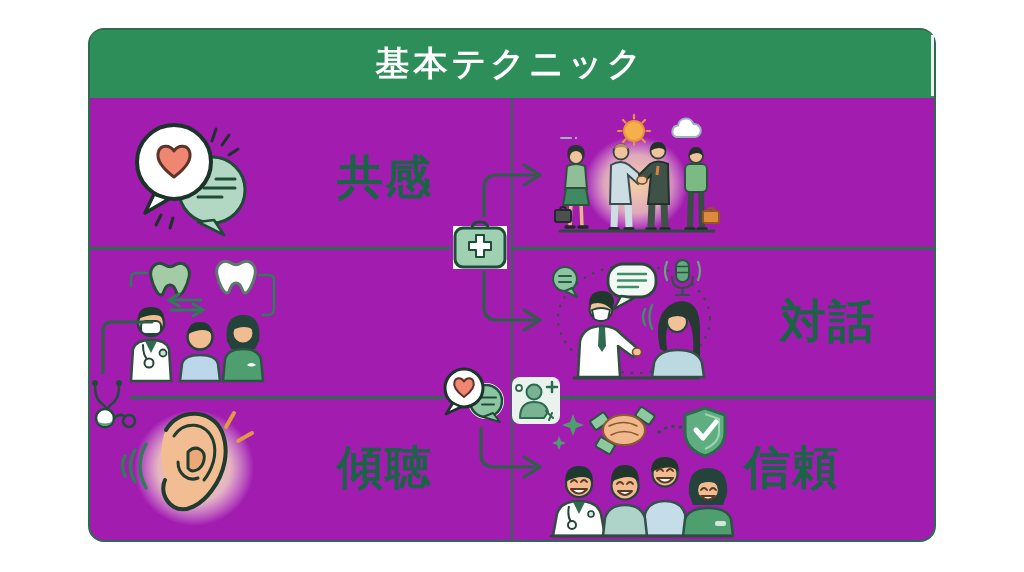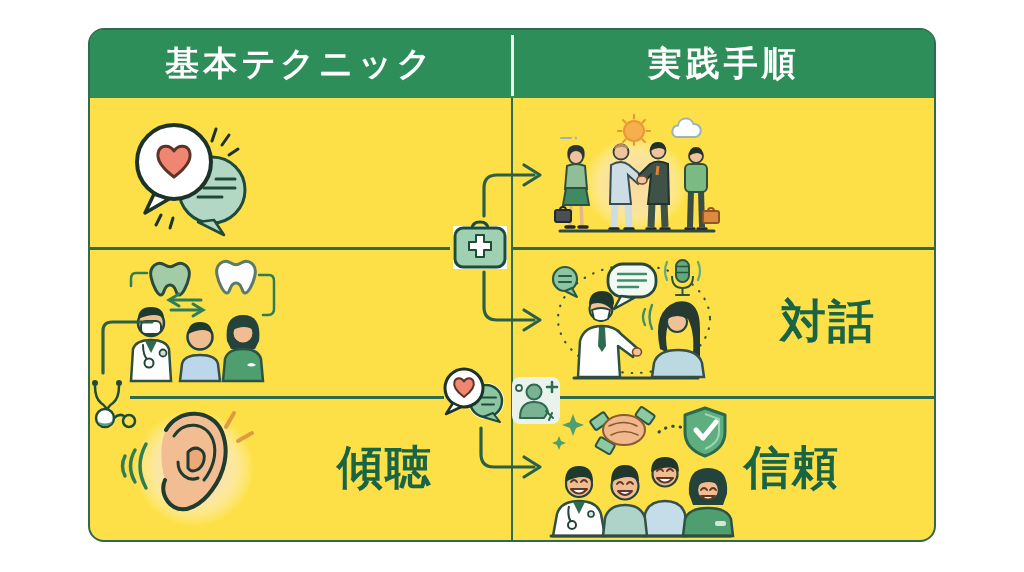--- a/index.html
+++ b/index.html
@@ -2,21 +2,21 @@
 <html><head>
 <meta charset="utf-8">
 <style>
   html,body{margin:0;padding:0;background:#ffffff;}
   .canvas{
     position:relative;width:1024px;height:572px;background:#ffffff;overflow:hidden;
     font-family:"Liberation Sans",sans-serif;
   }
   .frame{
     position:absolute;left:88px;top:28px;width:848px;height:514px;
-    border:2.5px solid #2d6a4f;border-radius:16px;background:#fde047;box-sizing:border-box;
+    border:2.5px solid #2d6a4f;border-radius:16px;background:#a21caf;box-sizing:border-box;
   }
   .header{
     position:absolute;left:0;top:0;right:0;height:68px;background:#2e8e59;
     border-radius:12px 12px 0 0;display:flex;align-items:center;
   }
   .header-cell{
     flex:1;text-align:center;color:#ffffff;font-size:34px;font-weight:800;letter-spacing:4px;
   }
   .header-divider{width:3px;align-self:stretch;margin:5px 0 2px 0;background:rgba(255,255,255,.9);}
   .vline{position:absolute;top:68px;bottom:0;left:calc(50% - 1.25px);width:2.5px;background:#2d6a4f;}
@@ -34,21 +34,20 @@
 </style>
 </head>
 <body>
 
 <div class="canvas">
 
   <div class="frame">
     <div class="header">
       <div class="header-cell">基本テクニック</div>
       <div class="header-divider"></div>
-      <div class="header-cell">実践手順</div>
     </div>
     <div class="vline"></div>
     <div class="hline hl-r1-left"></div>
     <div class="hline hl-r1-right"></div>
     <div class="hline hl-r2-left"></div>
     <div class="hline hl-r2-right"></div>
   </div>
 
   <svg class="illu" style="left:112px;top:116px" width="155" height="122" viewBox="0 0 155 122">
     <g stroke-linecap="round">
@@ -60,20 +59,21 @@
       <circle cx="62" cy="46" r="37" fill="#ffffff" stroke="#1c332a" stroke-width="4"></circle>
       <path d="M42 78 L33 97 L57 83 Z" fill="#ffffff" stroke="#1c332a" stroke-width="3.5" stroke-linejoin="round"></path>
       <path d="M62 61 C50 52 44 43 46.5 35.5 C48.5 29 57.5 28 62 35 C66.5 28 75.5 29 77.5 35.5 C80 43 74 52 62 61 Z" fill="#ee8672" stroke="#5c3328" stroke-width="3" stroke-linejoin="round"></path>
       <path d="M104 13 L100 25" fill="none" stroke="#1c332a" stroke-width="3"></path>
       <path d="M117 19 L110 29" fill="none" stroke="#1c332a" stroke-width="3"></path>
       <path d="M126 33 L117 39" fill="none" stroke="#1c332a" stroke-width="3"></path>
       <path d="M49 99 L44 109" fill="none" stroke="#1c332a" stroke-width="3"></path>
       <path d="M61 102 L58 112" fill="none" stroke="#1c332a" stroke-width="3"></path>
     </g>
   </svg>
+  <div class="cell-label" style="left:385px;top:178px">共感</div>
 
   <svg class="illu" style="left:548px;top:114px" width="178" height="122" viewBox="0 0 178 122">
     <defs>
       <radialGradient id="glow1" cx="50%" cy="50%" r="50%">
         <stop offset="0%" stop-color="#f8d9a2" stop-opacity="0.95"></stop>
         <stop offset="60%" stop-color="#fae5c0" stop-opacity="0.7"></stop>
         <stop offset="100%" stop-color="#ffffff" stop-opacity="0"></stop>
       </radialGradient>
     </defs>
     <ellipse cx="88" cy="70" rx="52" ry="48" fill="url(#glow1)"></ellipse>

